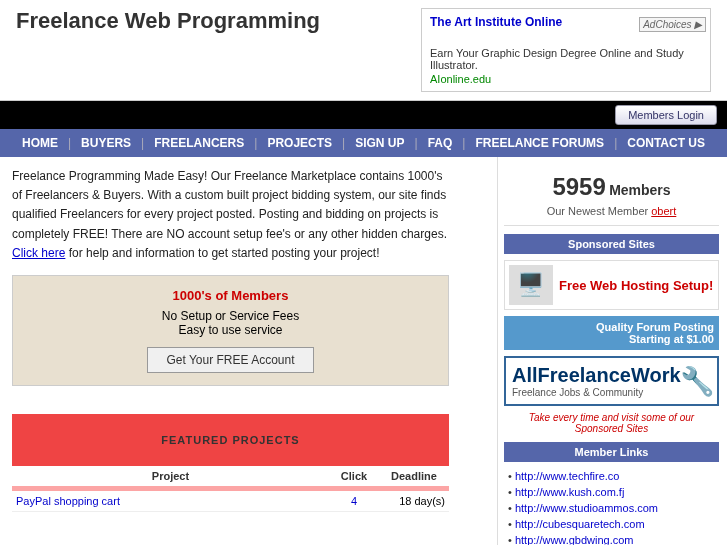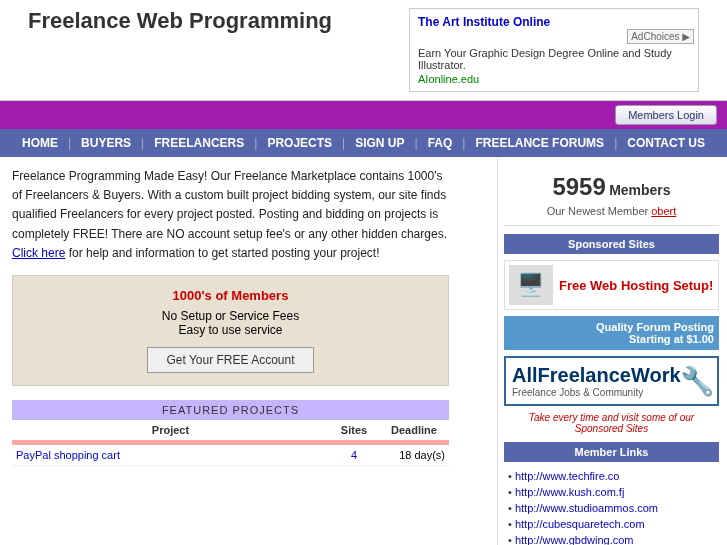--- a/index.html
+++ b/index.html
@@ -1,53 +1,53 @@
 <!DOCTYPE html>
 <html><head>
   <meta charset="utf-8">
   <style>
     * { margin: 0; padding: 0; box-sizing: border-box; }
     body { font-family: Arial, sans-serif; font-size: 12px; background: #fff; width: 727px; }
 
     
-    #header { display: flex; align-items: flex-start; padding: 8px 28px; background: #fff; border-bottom: 1px solid #ccc; }
+    #header { display: flex; align-items: flex-start; padding: 8px 16px; background: #fff; border-bottom: 1px solid #ccc; }
     #site-title-block { flex: 1; }
     #site-title { font-size: 22px; font-weight: bold; color: #333; }
     #site-subtitle { font-size: 11px; color: #555; margin-top: 2px; }
     #ad-block { width: 290px; border: 1px solid #ccc; padding: 6px 8px; font-size: 11px; position: relative; }
     #ad-title { color: #00c; font-weight: bold; font-size: 12px; }
     #ad-text { color: #333; margin-top: 18px; }
     #ad-url { color: #080; margin-top: 2px; }
-    #adchoices { position: absolute; right: 4px; top: 20px; font-size: 10px; color: #666; border: 1px solid #aaa; padding: 1px 3px; background: #f5f5f5; }
+    #adchoices { position: absolute; right: 4px; top: 8px; font-size: 10px; color: #666; border: 1px solid #aaa; padding: 1px 3px; background: #f5f5f5; font-style: italic; }
 
     
-    #login-bar { background: #a21caf; text-align: right; padding: 4px 10px; }
+    #login-bar { background: #000000; text-align: right; padding: 4px 10px; }
     #login-btn { background: linear-gradient(to bottom, #fff, #dde); border: 1px solid #99a; padding: 3px 12px; font-size: 11px; color: #336; cursor: pointer; border-radius: 3px; }
 
     
     #nav { background: #5566aa; padding: 0; }
     #nav ul { display: flex; list-style: none; align-items: center; justify-content: center; }
     #nav ul li { padding: 7px 0; }
     #nav ul li a { color: #fff; text-decoration: none; font-size: 12px; font-weight: bold; padding: 7px 10px; }
 
     
     #main { display: flex; padding: 0; gap: 36px; }
     #left-col { flex: 1; padding: 10px 12px; }
     #right-col { width: 230px; padding: 8px 8px 8px 6px; border-left: 1px solid #ddd; }
 
     
     #intro-text { font-size: 12px; line-height: 1.6; color: #222; margin-bottom: 12px; }
     #intro-text a { color: #00c; }
 
-    #promo-box { background: #e8e0d0; border: 1px solid #ccc; padding: 12px; text-align: center; margin-bottom: 14px; }
+    #promo-box { background: #e8e0d0; border: 1px solid #ccc; padding: 12px; text-align: center; margin-bottom: 28px; }
     #promo-members { color: #c00; font-weight: bold; font-size: 13px; margin-bottom: 6px; }
     #free-account-btn { margin-top: 10px; padding: 5px 18px; background: #f0f0f0; border: 1px solid #999; font-size: 12px; cursor: pointer; color: #333; }
 
     
-    #featured-header { background: #c4b5fd; text-align: center; font-size: 11px; font-weight: normal; color: #333; padding: 4px; letter-spacing: 1px; text-transform: uppercase; }
+    #featured-header { background: #ef4444; text-align: center; font-size: 11px; font-weight: bold; color: #333; padding: 20px; letter-spacing: 1px; text-transform: uppercase; }
     #projects-table { width: 100%; border-collapse: collapse; margin-top: 0; }
     #projects-table th { text-align: center; font-size: 11px; color: #333; font-weight: bold; padding: 4px 4px; border-bottom: 5px solid #fca5a5; }
     #projects-table td { padding: 4px 4px; font-size: 11px; border-bottom: 1px solid #eee; }
     #projects-table td a { color: #00c; text-decoration: none; }
     .col-bids { text-align: center; width: 50px; }
     .col-deadline { text-align: right; width: 70px; }
 
     
     #members-box { text-align: center; padding: 8px; border-bottom: 1px solid #ddd; margin-bottom: 8px; }
     #members-count { font-size: 24px; font-weight: bold; color: #333; }
@@ -127,21 +127,21 @@
       <div class="promo-line">No Setup or Service Fees</div>
       <div class="promo-line">Easy to use service</div>
       <button id="free-account-btn">Get Your FREE Account</button>
     </div>
 
     <div id="featured-header">FEATURED PROJECTS</div>
     <table id="projects-table">
       <thead>
         <tr>
           <th>Project</th>
-          <th class="col-bids">Sites</th>
+          <th class="col-bids">Click</th>
           <th class="col-deadline">Deadline</th>
         </tr>
       </thead>
       <tbody id="projects-tbody">
 
       <tr>
       <td><a href="#">PayPal shopping cart</a></td>
       <td class="col-bids"><a href="#">4</a></td>
       <td class="col-deadline">18 day(s)</td>
     </tr>

